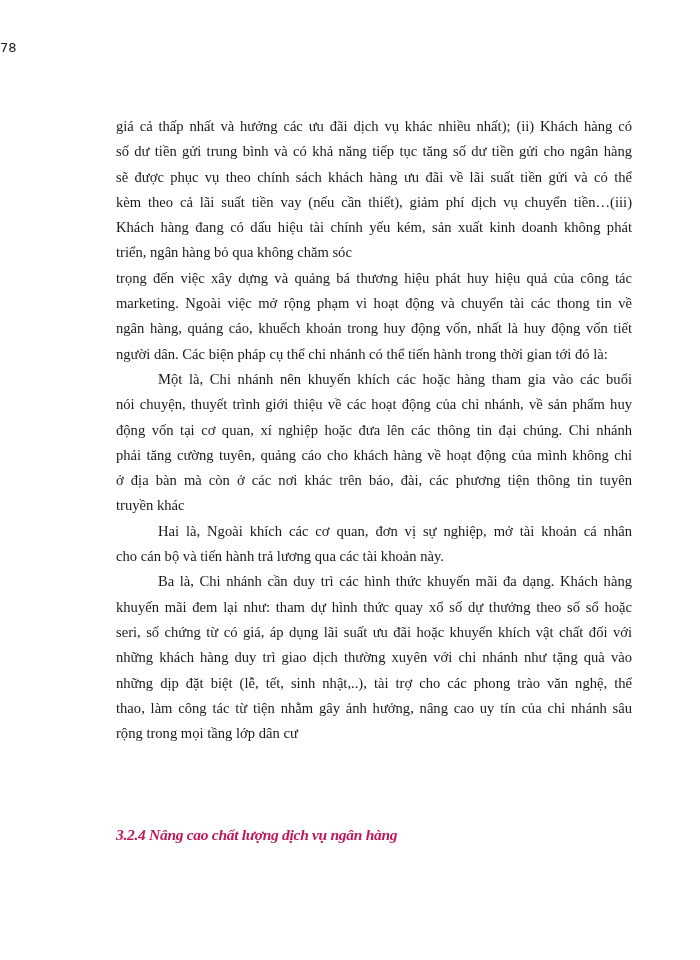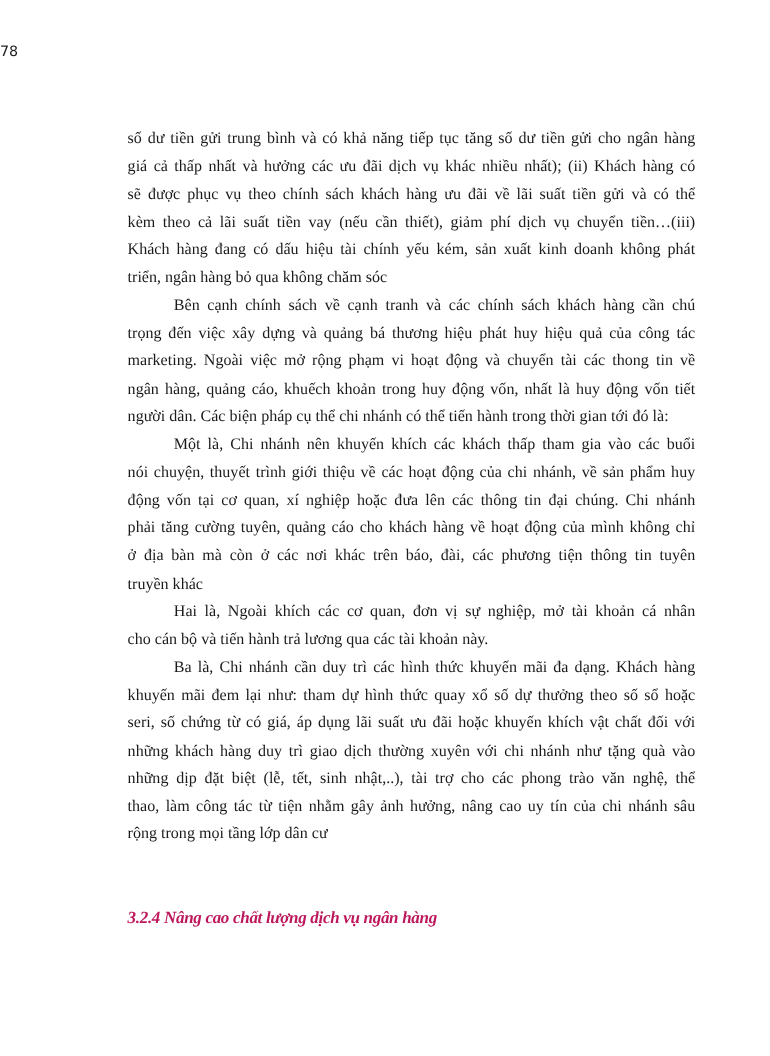--- a/index.html
+++ b/index.html
@@ -22,36 +22,35 @@
     font-size: 15.5px; color: #be185d; letter-spacing: -0.3px;
   }
 </style>
 </head>
 <body>
 
 <div class="page-number">78</div>
 
 <div class="body-text">
   <p class="para">
+    <span class="line">giá cả thấp nhất và hưởng các ưu đãi dịch vụ khác nhiều nhất); (ii) Khách hàng có</span>
     <span class="line">số dư tiền gửi trung bình và có khả năng tiếp tục tăng số dư tiền gửi cho ngân hàng</span>
-    <span class="line">giá cả thấp nhất và hưởng các ưu đãi dịch vụ khác nhiều nhất); (ii) Khách hàng có</span>
     <span class="line">sẽ được phục vụ theo chính sách khách hàng ưu đãi về lãi suất tiền gửi và có thể</span>
     <span class="line">kèm theo cả lãi suất tiền vay (nếu cần thiết), giảm phí dịch vụ chuyển tiền…(iii)</span>
     <span class="line">Khách hàng đang có dấu hiệu tài chính yếu kém, sản xuất kinh doanh không phát</span>
     <span class="line last">triển, ngân hàng bỏ qua không chăm sóc</span>
   </p>
   <p class="para">
-    <span class="line" style="padding-left:42px">Bên cạnh chính sách về cạnh tranh và các chính sách khách hàng cần chú</span>
     <span class="line">trọng đến việc xây dựng và quảng bá thương hiệu phát huy hiệu quả của công tác</span>
     <span class="line">marketing. Ngoài việc mở rộng phạm vi hoạt động và chuyển tài các thong tin về</span>
     <span class="line">ngân hàng, quảng cáo, khuếch khoản trong huy động vốn, nhất là huy động vốn tiết</span>
     <span class="line last">người dân. Các biện pháp cụ thể chi nhánh có thể tiến hành trong thời gian tới đó là:</span>
   </p>
   <p class="para">
-    <span class="line" style="padding-left:42px">Một là, Chi nhánh nên khuyến khích các khách thấp tham gia vào các buổi</span>
+    <span class="line" style="padding-left:42px">Một là, Chi nhánh nên khuyến khích các hoặc hàng tham gia vào các buổi</span>
     <span class="line">nói chuyện, thuyết trình giới thiệu về các hoạt động của chi nhánh, về sản phẩm huy</span>
     <span class="line">động vốn tại cơ quan, xí nghiệp hoặc đưa lên các thông tin đại chúng. Chi nhánh</span>
     <span class="line">phải tăng cường tuyên, quảng cáo cho khách hàng về hoạt động của mình không chỉ</span>
     <span class="line">ở địa bàn mà còn ở các nơi khác trên báo, đài, các phương tiện thông tin tuyên</span>
     <span class="line last">truyền khác</span>
   </p>
   <p class="para">
     <span class="line" style="padding-left:42px">Hai là, Ngoài khích các cơ quan, đơn vị sự nghiệp, mở tài khoản cá nhân</span>
     <span class="line last">cho cán bộ và tiến hành trả lương qua các tài khoản này.</span>
   </p>

